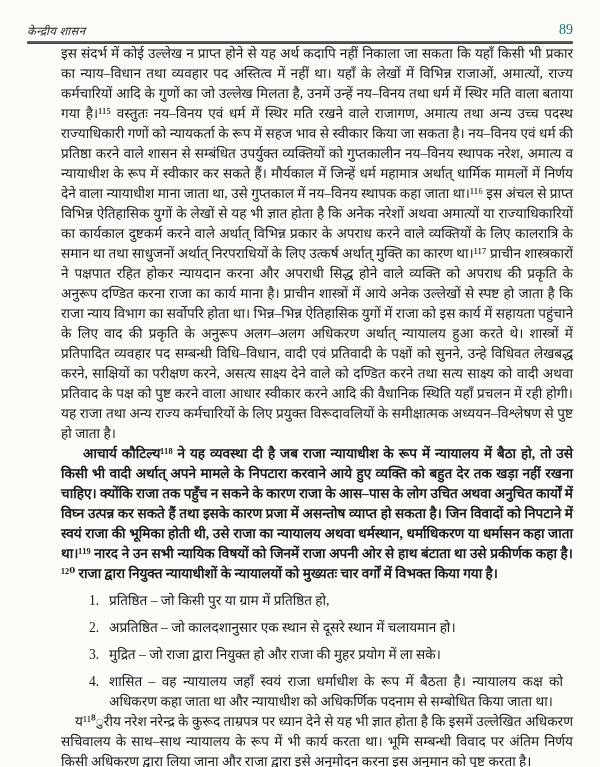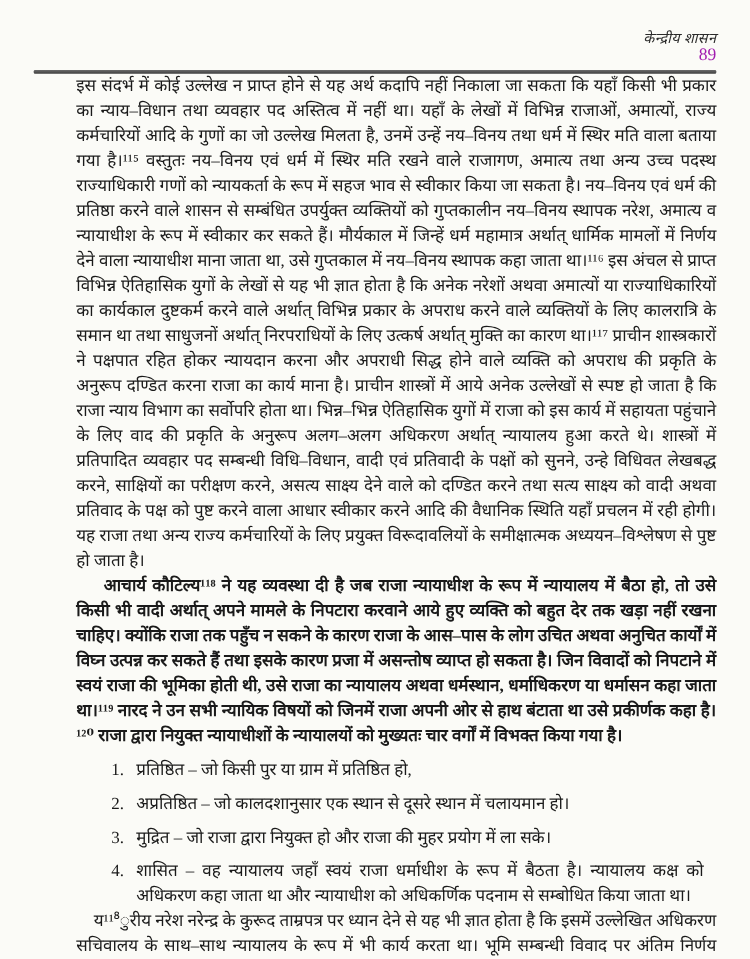--- a/index.html
+++ b/index.html
@@ -15,31 +15,30 @@
     padding: 22px 27px 0 27px;
     background: #fbfbf7;
     overflow: hidden;
     font-family: "Liberation Serif", "DejaVu Serif", serif;
     color: #1a1a1a;
   }
   .page-header {
     display: flex;
     justify-content: space-between;
     align-items: flex-end;
-    flex-direction: column;
   }
   .running-title {
     font-style: italic;
     font-size: 11.5px;
     color: #2a2a2a;
     letter-spacing: 0.3px;
   }
   .page-number {
     font-size: 14px;
-    color: #a21caf;
+    color: #0f766e;
   }
   .header-rule {
     margin-top: 3px;
     height: 2.5px;
     background: linear-gradient(#6b6b6b, #3f3f3f);
     border-radius: 1px;
   }
   .page-body {
     font-size: 13.6px;
     line-height: 20px;

